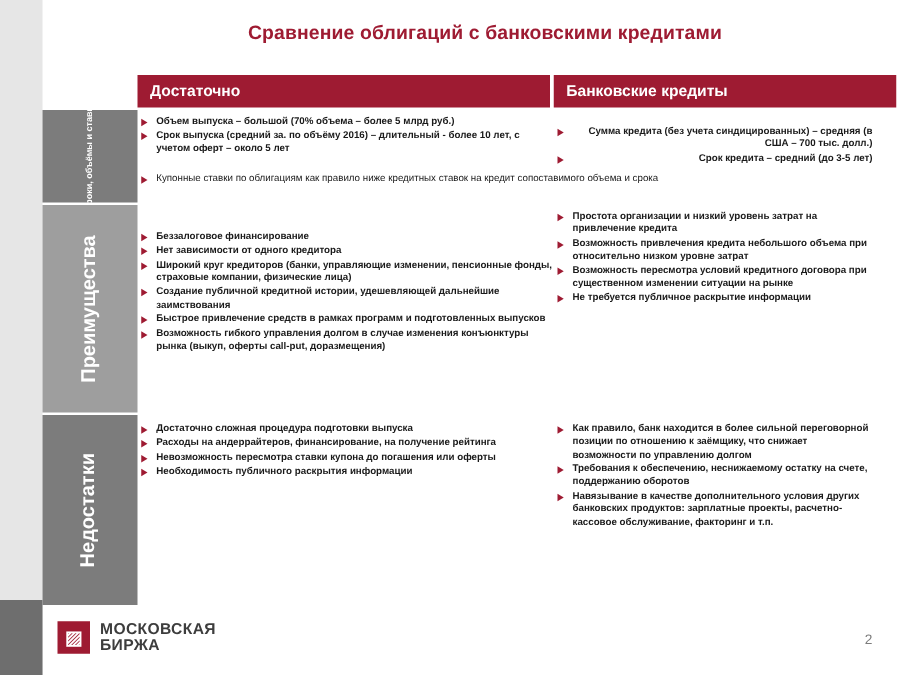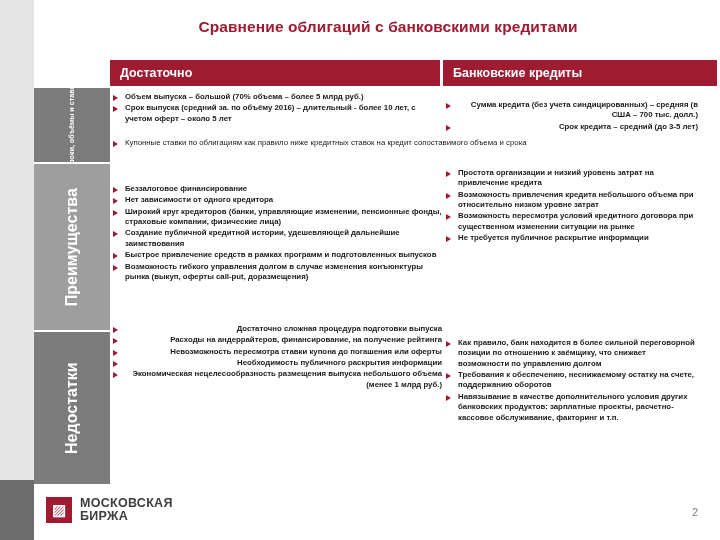--- a/index.html
+++ b/index.html
@@ -233,27 +233,26 @@
       <li>Не требуется публичное раскрытие информации</li>
     </ul>
   </div>
 
   <div class="band-label band-dis">
     <div class="vtext">
       <span>Недостатки</span>
     </div>
   </div>
 
-  <div class="col col-left" style="top:324px;text-align:right;">
+  <div class="col col-left" style="top:338px;">
     <ul class="bl">
       <li>Достаточно сложная процедура подготовки выпуска</li>
       <li>Расходы на андеррайтеров, финансирование, на получение рейтинга</li>
       <li>Невозможность пересмотра ставки купона до погашения или оферты</li>
       <li>Необходимость публичного раскрытия информации</li>
-      <li>Экономическая нецелесообразность размещения выпуска небольшого объема (менее 1 млрд руб.)</li>
     </ul>
   </div>
   <div class="col col-right" style="top:338px;">
     <ul class="bl">
       <li>Как правило, банк находится в более сильной переговорной позиции по отношению к заёмщику, что снижает возможности по управлению долгом</li>
       <li>Требования к обеспечению, неснижаемому остатку на счете, поддержанию оборотов</li>
       <li>Навязывание в качестве дополнительного условия других банковских продуктов: зарплатные проекты, расчетно-кассовое обслуживание, факторинг и т.п.</li>
     </ul>
   </div>
 

